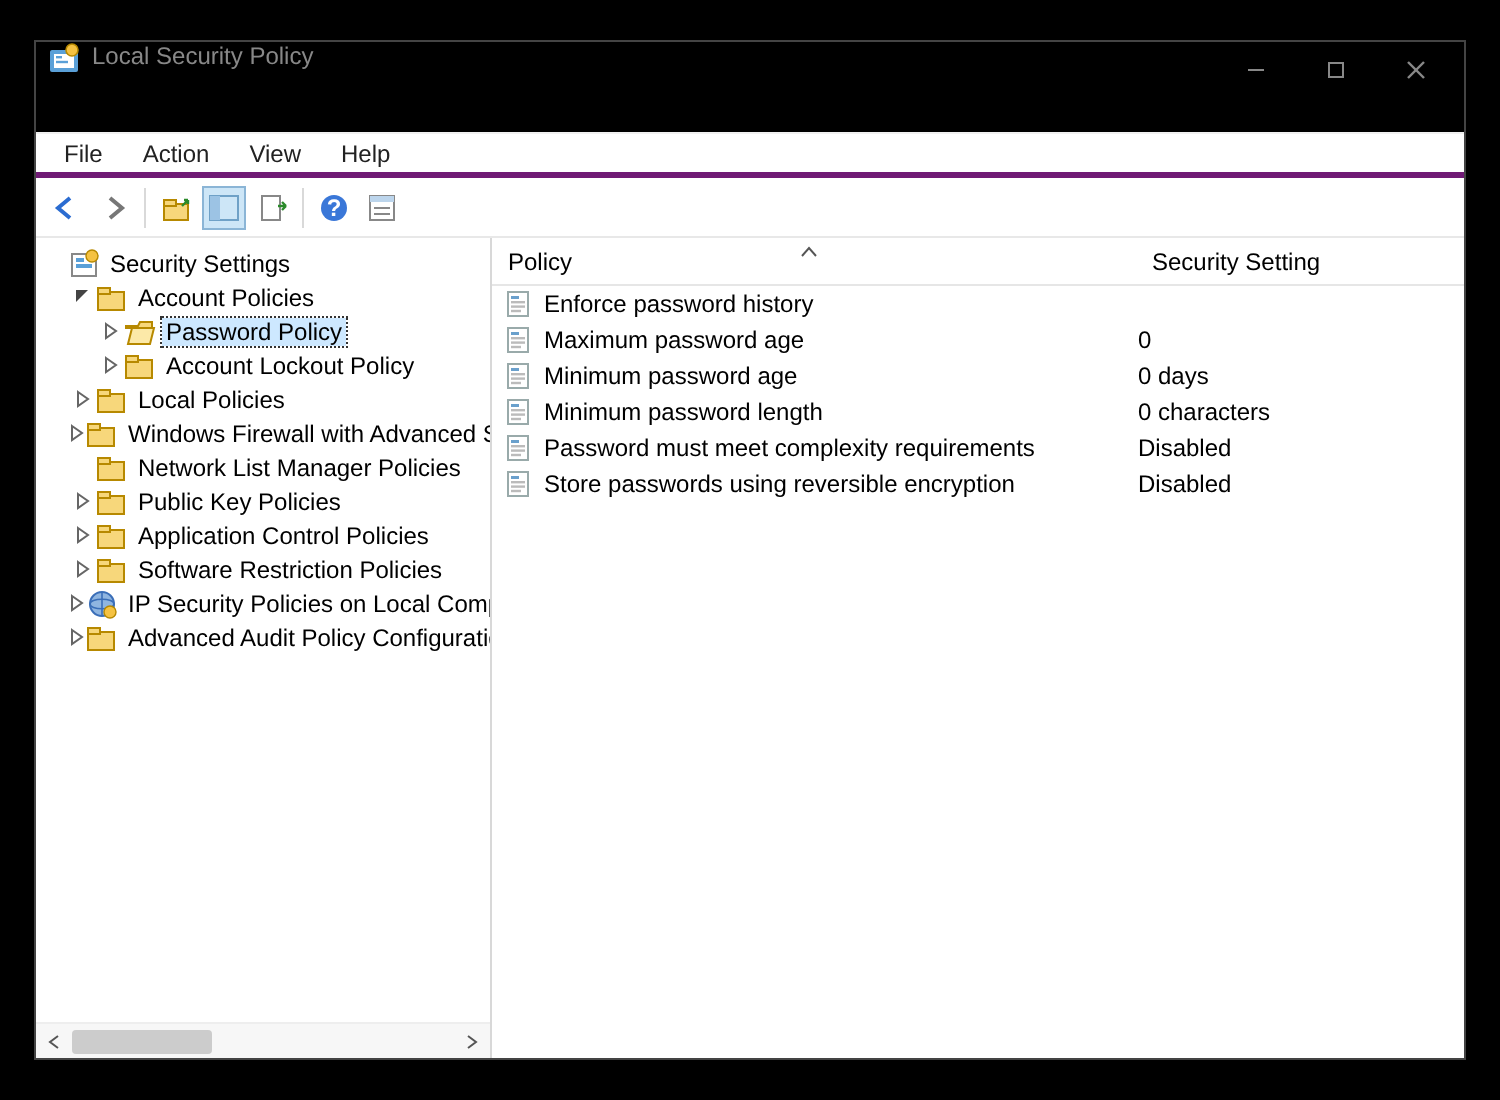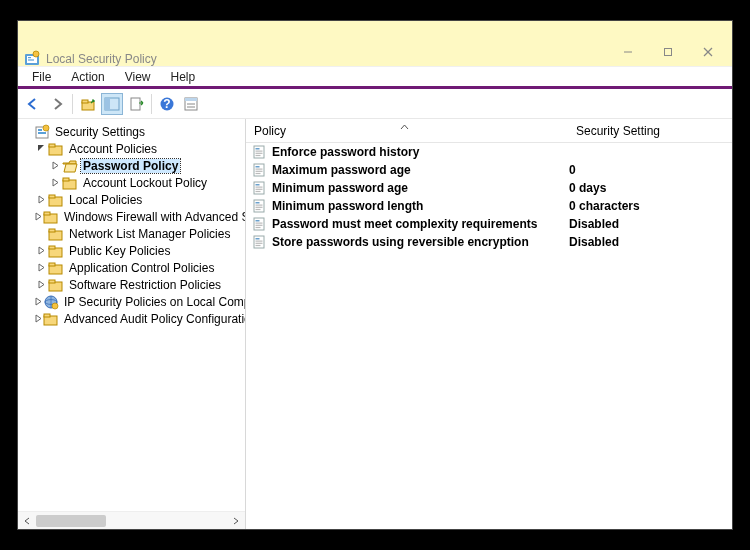--- a/index.html
+++ b/index.html
@@ -1,55 +1,55 @@
 <!DOCTYPE html>
 <html><head>
 <meta charset="utf-8">
 <style>
   * { box-sizing: border-box; font-family: "Segoe UI", Tahoma, sans-serif; font-size: 12px; }
   html, body { margin: 0; padding: 0; }
   body { background: #000; width: 750px; height: 550px; display: flex; align-items: center; justify-content: center; }
   .window { width: 716px; height: 510px; background: #fff; display: flex; flex-direction: column; border: 1px solid #444; }
   
-  .titlebar { height: 46px; background: #fef9c3; display: flex; align-items: flex-end; padding: 0 4px 0 6px; color: #777; border-bottom: 1px solid #f0f0f0; }
+  .titlebar { height: 46px; background: #000000; display: flex; align-items: flex-start; padding: 0 4px 0 6px; color: #777; border-bottom: 1px solid #f0f0f0; }
   .titlebar .appicon { width: 16px; height: 16px; margin-right: 6px; display: inline-flex; }
   .titlebar .title { flex: 1; font-size: 12px; color: #888; }
   .titlebar .winbtns { display: flex; }
   .titlebar .winbtn { width: 40px; height: 28px; display: flex; align-items: center; justify-content: center; color: #888; }
   
   .menubar { height: 22px; display: flex; align-items: center; padding: 0 4px; border-bottom: 3px solid #701a75; background:#fff;}
   .menuitem { padding: 2px 10px; color: #222; }
   
   .toolbar { height: 30px; display: flex; align-items: center; padding: 0 4px; gap: 2px; background: #fff; border-bottom: 1px solid #e8e8e8; }
   .tb { width: 22px; height: 22px; display: flex; align-items: center; justify-content: center; border: 1px solid transparent; }
   .tb-sep { width: 1px; height: 20px; background: #d9d9d9; margin: 0 2px; }
   .tb.active { background:#cde6f7; border:1px solid #8bb5d6;}
   
   .client { flex: 1; display: flex; min-height: 0; }
   .tree { width: 228px; border-right: 1px solid #d8d8d8; overflow: hidden; display: flex; flex-direction: column; background:#fff;gap:46px;}
   .tree-inner { flex: 1; padding: 4px 0 0 2px; overflow: hidden; }
   .node { display: flex; align-items: center; height: 17px; white-space: nowrap; color: #000; }
   .node .tw { display: inline-flex; width: 14px; justify-content: center; color: #666; font-size: 10px; }
   .node .icon { width: 16px; height: 16px; margin-right: 3px; display: inline-flex; }
   .node .label { padding: 0 2px; }
-  .node.sel .label { background: #cde8ff; outline: 1px dotted #333; font-weight: bold; }
+  .node.sel .label { background: #cde8ff; outline: 1px dotted #333; }
   .indent1 { padding-left: 14px; }
   .indent2 { padding-left: 28px; }
   .tree .hscroll { height: 18px; display:flex; align-items:center; border-top:1px solid #eee; background:#f7f7f7;}
   .hs-btn{width:18px;height:16px;display:flex;align-items:center;justify-content:center;color:#555;}
   .hs-track{flex:1;height:16px;position:relative;}
   .hs-thumb{position:absolute;left:0;top:2px;height:12px;width:70px;background:#ccc;border-radius:2px;}
   
   .list { flex: 1; display: flex; flex-direction: column; }
   .cols { display: flex; height: 24px; align-items: center; border-bottom: 1px solid #e6e6e6; position: relative; }
   .colh { padding-left: 8px; color: #000; cursor: default; }
   .colh.policy { width: 322px; }
   .colh.sec { flex: 1; }
   .sortglyph { position:absolute; left:154px; top:2px; color:#555; font-size:10px;}
-  .rows { flex: 1; overflow: hidden; font-weight: bold; }
+  .rows { flex: 1; overflow: hidden; }
   .row { display: flex; align-items: center; height: 18px; }
   .row .cell1 { width: 322px; display: flex; align-items: center; padding-left: 6px; }
   .row .cell1 .picon { width: 16px; height: 16px; margin-right: 4px; display:inline-flex;}
   .row .cell2 { flex: 1; padding-left: 1px; }
 </style>
 </head>
 <body>
 
 <div class="window">
 

